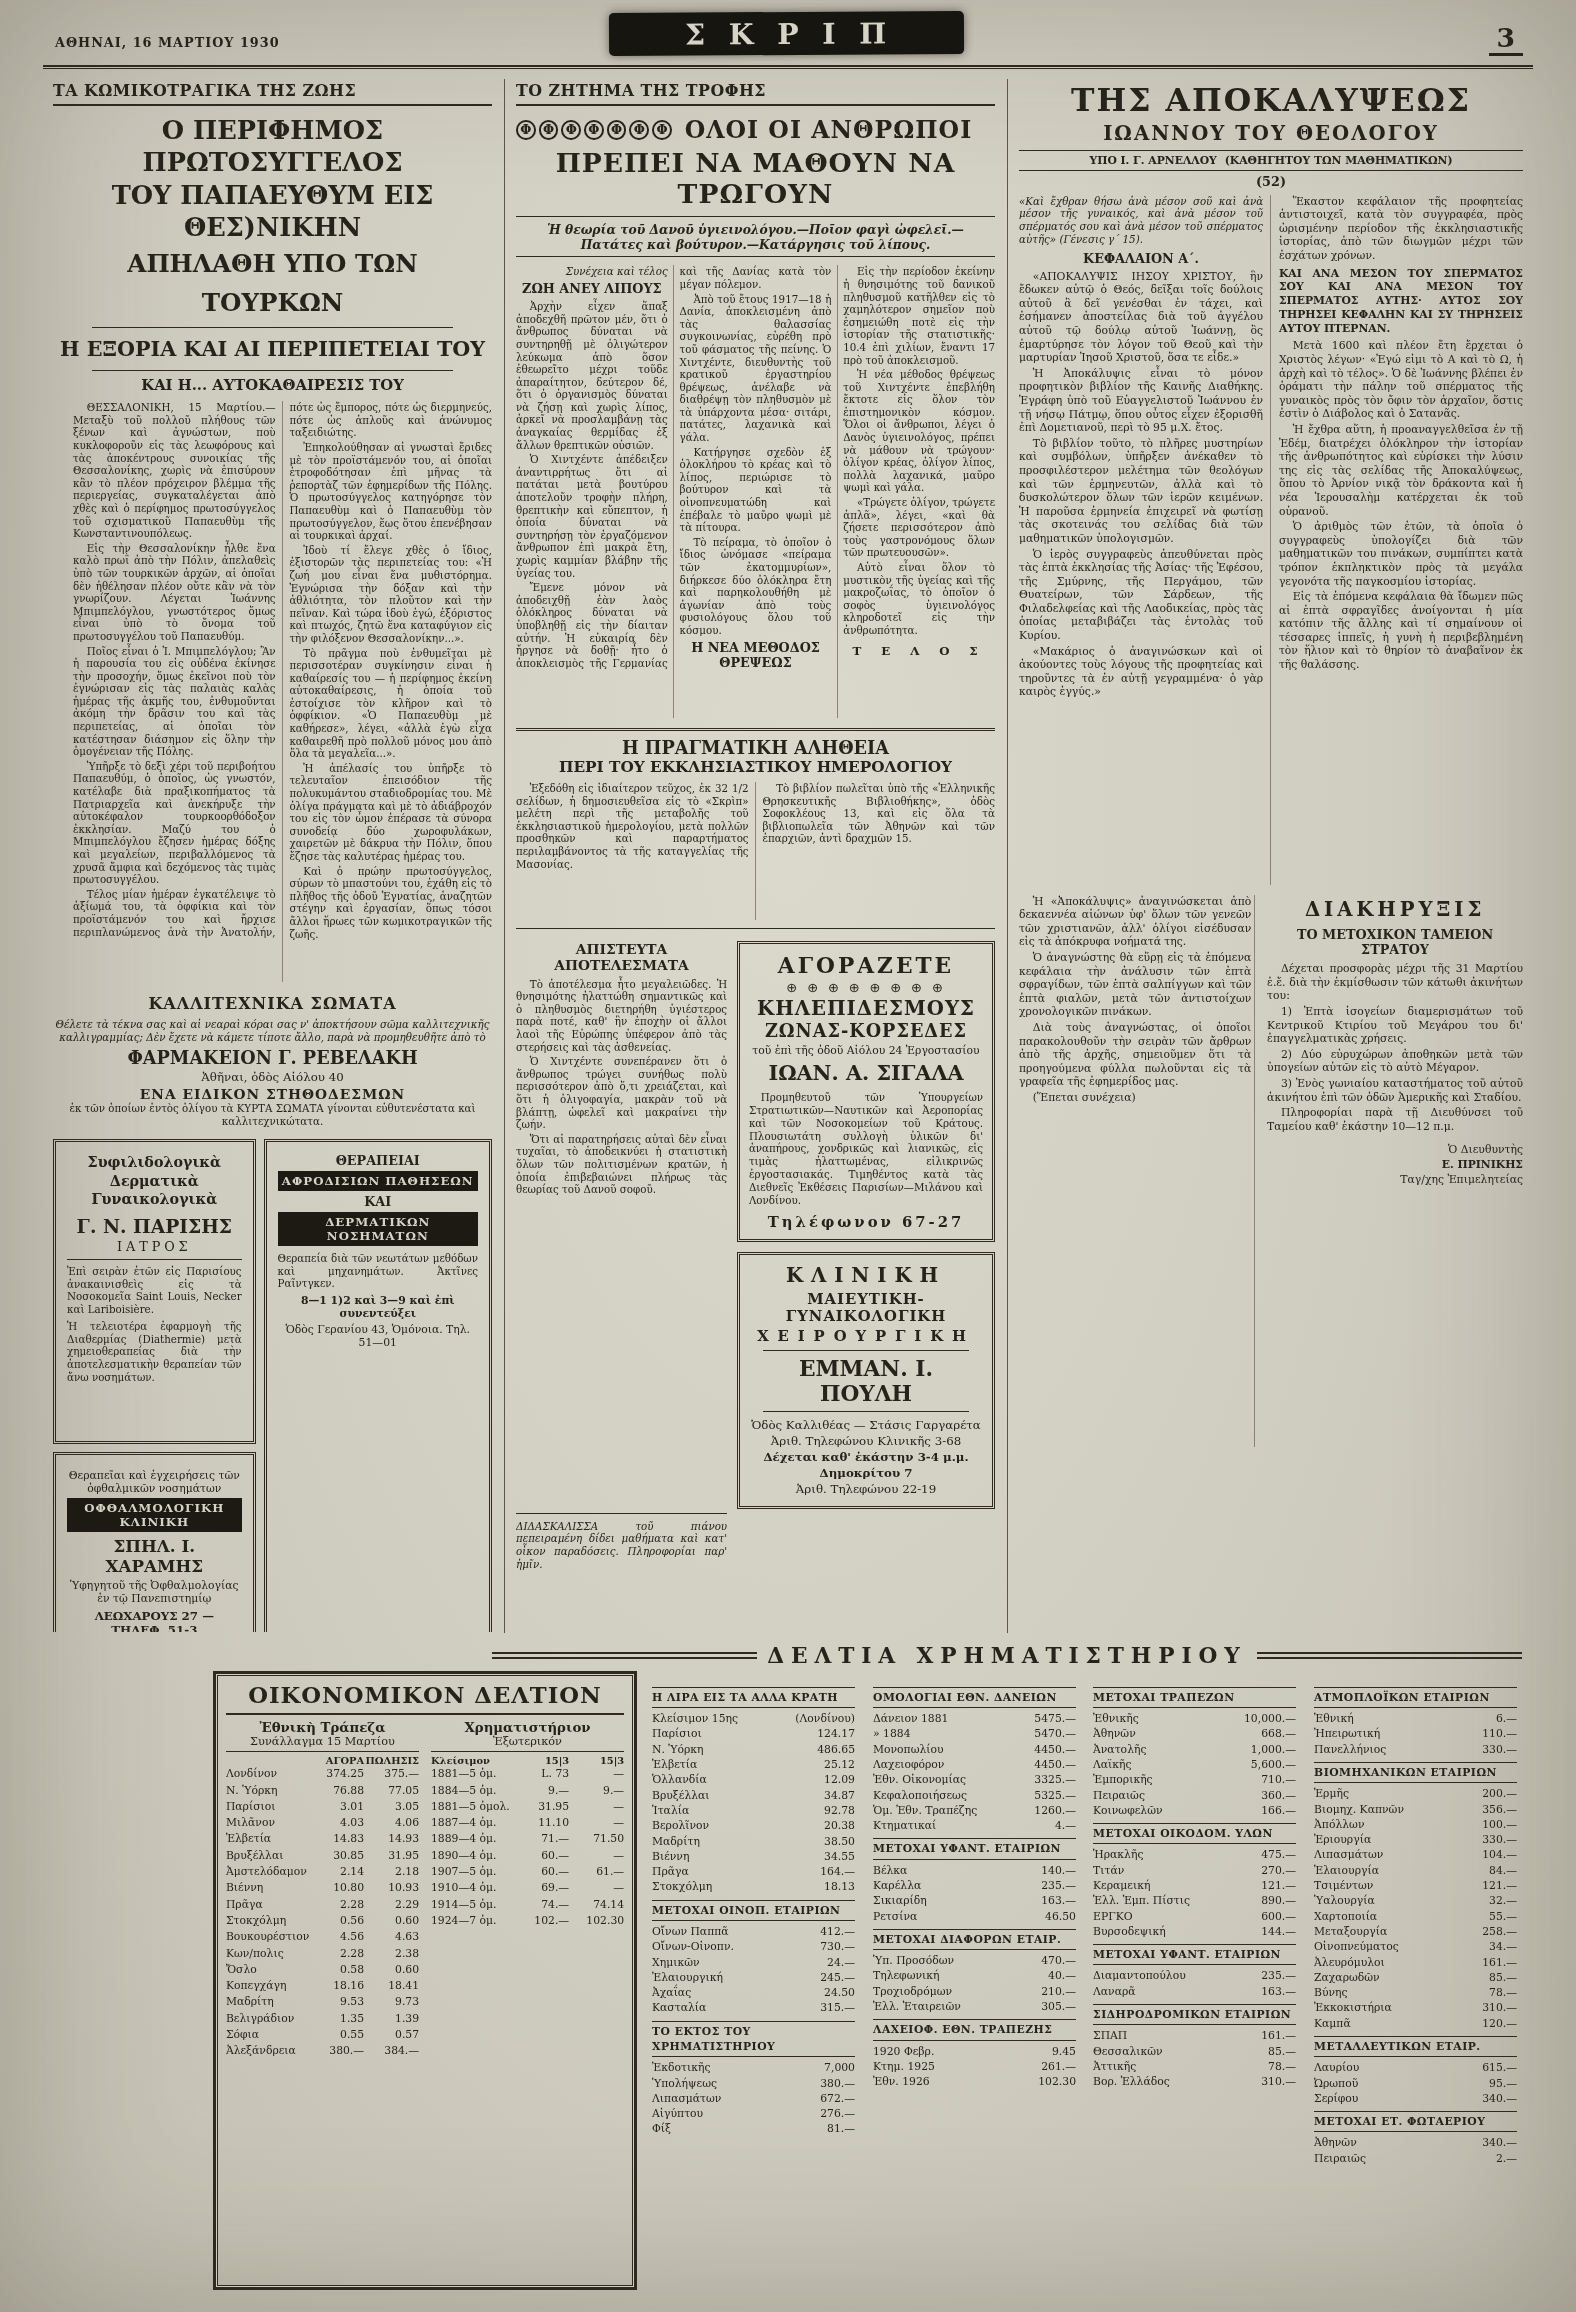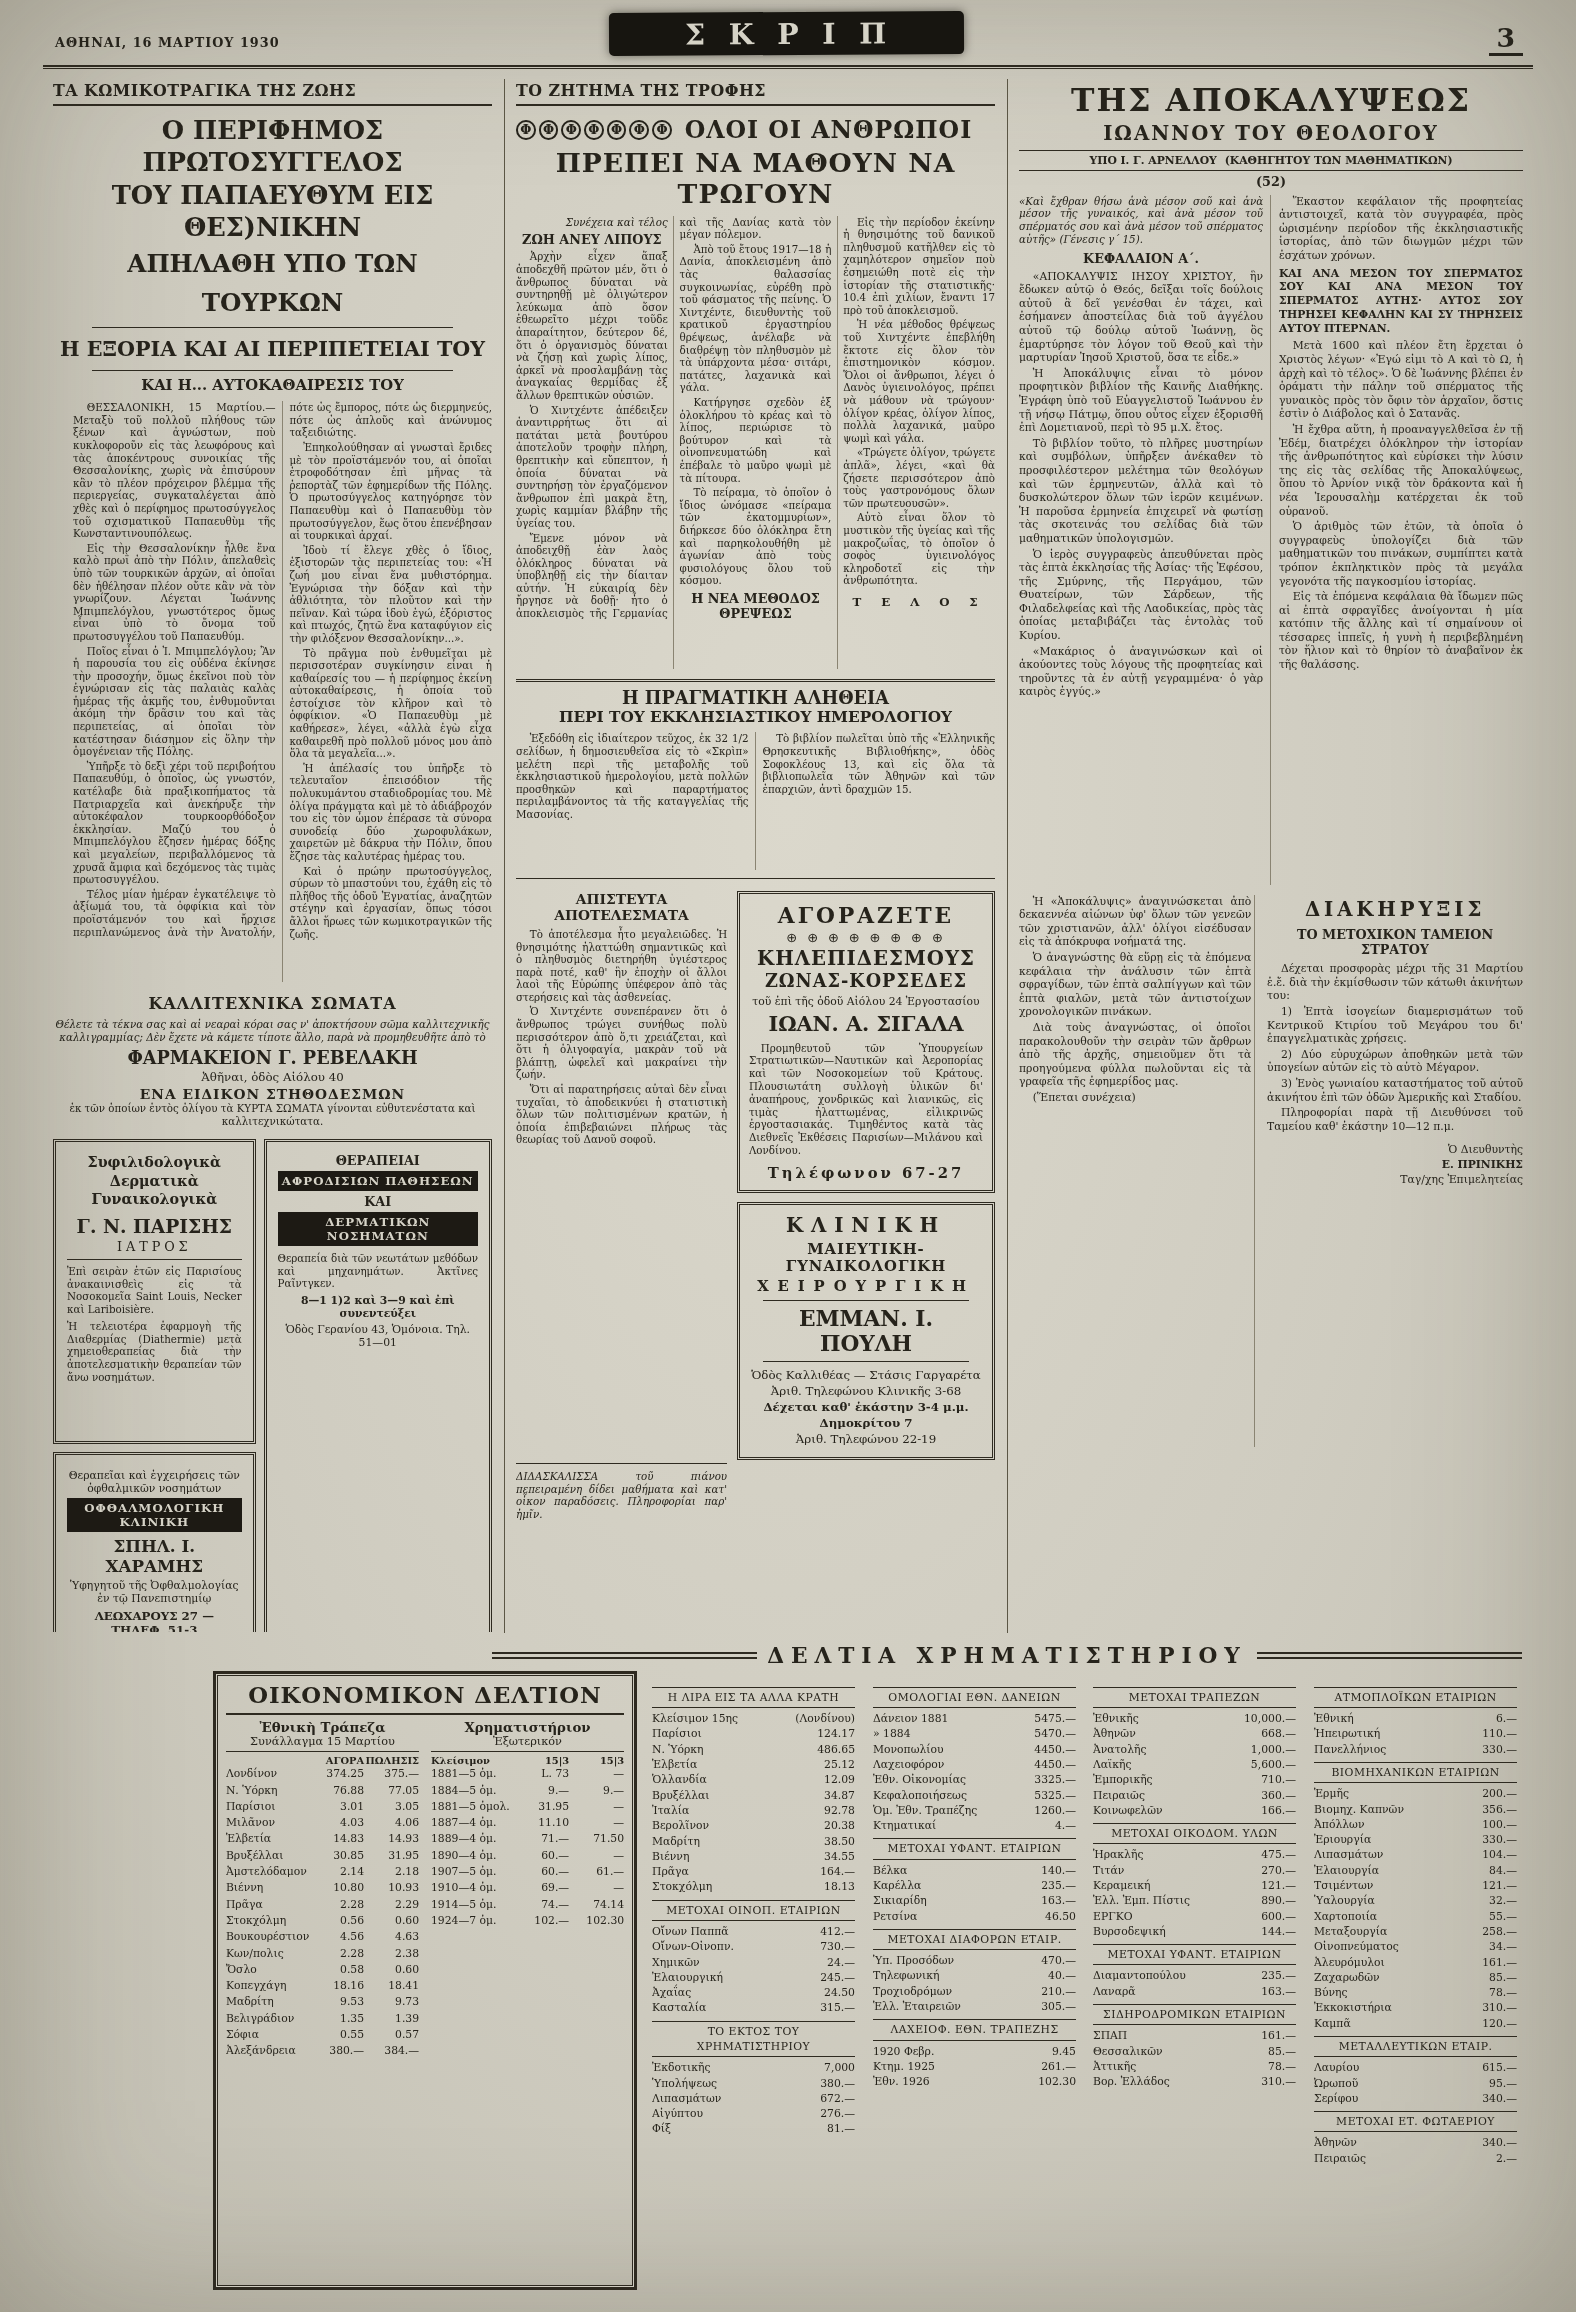--- a/index.html
+++ b/index.html
@@ -116,21 +116,21 @@
   .econ-half{flex:1;min-width:0;}
   .eh{font-size:13.3px;font-weight:bold;text-align:center;}
   .es{font-size:11.3px;text-align:center;border-bottom:1px solid #2e2a20;padding-bottom:3px;margin-bottom:3px;}
   .fxhead{display:flex;font-size:9.9px;font-weight:bold;}
   .fxhead .fn{flex:1;} .fxhead .fa,.fxhead .fb{width:55px;text-align:right;}
   .fxrow{display:flex;font-size:10.8px;line-height:16.3px;}
   .fxrow .fn{flex:1;overflow:hidden;white-space:nowrap;} .fxrow .fa,.fxrow .fb{width:55px;text-align:right;}
   .mcol{position:absolute;top:39px;width:203px;height:607px;overflow:hidden;}
   .mcol1{left:601px}.mcol2{left:822px}.mcol3{left:1042px}.mcol4{left:1263px}
   .mrow{display:flex;justify-content:space-between;font-size:10.8px;line-height:15.3px;}
-  .mrow .mh{width:100%;text-align:center;font-weight:normal;font-size:10.8px;border-top:1px solid #2e2a20;border-bottom:1px solid #2e2a20;padding:2px 0;margin:4.9px 0 3px;letter-spacing:0.5px;}
+  .mrow .mh{width:100%;font-weight:bold;font-size:10.8px;border-top:1px solid #2e2a20;border-bottom:1px solid #2e2a20;padding:2px 0;margin:4.9px 0 3px;letter-spacing:0.5px;}
   .mrow .mh:empty{display:none;}
   .mrow .mn:empty,.mrow .mv:empty{display:none;}
 </style>
 </head>
 <body>
 
 <div class="page">
 
   <span class="dateline">ΑΘΗΝΑΙ, 16 ΜΑΡΤΙΟΥ 1930</span>
   <div class="masthead">ΣΚΡΙΠ</div>
@@ -210,20 +210,21 @@
           <span class="orn">Φ</span>
           <span class="orn">Φ</span>
           <span class="orn">Φ</span>
           <span class="orn">Φ</span>
           <span class="orn">Φ</span>
           <span class="orn">Φ</span>
         </span>
       <span class="mh1">ΟΛΟΙ ΟΙ ΑΝΘΡΩΠΟΙ</span>
     </div>
     <div class="mh2">ΠΡΕΠΕΙ ΝΑ ΜΑΘΟΥΝ ΝΑ ΤΡΩΓΟΥΝ</div>
+    <div class="deck">Ἡ θεωρία τοῦ Δανοῦ ὑγιεινολόγου.—Ποῖον φαγὶ ὠφελεῖ.—Πατάτες καὶ βούτυρον.—Κατάργησις τοῦ λίπους.</div>
     <div class="art3">
       <div class="note-it">Συνέχεια καὶ τέλος</div>
       <div class="subhd">ΖΩΗ ΑΝΕΥ ΛΙΠΟΥΣ</div>
       <div>
           <p class="bp">Ἀρχὴν εἶχεν ἅπαξ ἀποδεχθῆ πρῶτον μέν, ὅτι ὁ ἄνθρωπος δύναται νὰ συντηρηθῇ μὲ ὀλιγώτερον λεύκωμα ἀπὸ ὅσον ἐθεωρεῖτο μέχρι τοῦδε ἀπαραίτητον, δεύτερον δέ, ὅτι ὁ ὀργανισμὸς δύναται νὰ ζήσῃ καὶ χωρὶς λίπος, ἀρκεῖ νὰ προσλαμβάνῃ τὰς ἀναγκαίας θερμίδας ἐξ ἄλλων θρεπτικῶν οὐσιῶν.</p>
           <p class="bp">Ὁ Χιντχέντε ἀπέδειξεν ἀναντιρρήτως ὅτι αἱ πατάται μετὰ βουτύρου ἀποτελοῦν τροφὴν πλήρη, θρεπτικὴν καὶ εὔπεπτον, ἡ ὁποία δύναται νὰ συντηρήσῃ τὸν ἐργαζόμενον ἄνθρωπον ἐπὶ μακρὰ ἔτη, χωρὶς καμμίαν βλάβην τῆς ὑγείας του.</p>
           <p class="bp">Ἔμενε μόνον νὰ ἀποδειχθῇ ἐὰν λαὸς ὁλόκληρος δύναται νὰ ὑποβληθῇ εἰς τὴν δίαιταν αὐτήν. Ἡ εὐκαιρία δὲν ἤργησε νὰ δοθῇ· ἦτο ὁ ἀποκλεισμὸς τῆς Γερμανίας καὶ τῆς Δανίας κατὰ τὸν μέγαν πόλεμον.</p>
           <p class="bp">Ἀπὸ τοῦ ἔτους 1917—18 ἡ Δανία, ἀποκλεισμένη ἀπὸ τὰς θαλασσίας συγκοινωνίας, εὑρέθη πρὸ τοῦ φάσματος τῆς πείνης. Ὁ Χιντχέντε, διευθυντὴς τοῦ κρατικοῦ ἐργαστηρίου θρέψεως, ἀνέλαβε νὰ διαθρέψῃ τὸν πληθυσμὸν μὲ τὰ ὑπάρχοντα μέσα· σιτάρι, πατάτες, λαχανικὰ καὶ γάλα.</p>
           <p class="bp">Κατήργησε σχεδὸν ἐξ ὁλοκλήρου τὸ κρέας καὶ τὸ λίπος, περιώρισε τὸ βούτυρον καὶ τὰ οἰνοπνευματώδη καὶ ἐπέβαλε τὸ μαῦρο ψωμὶ μὲ τὰ πίτουρα.</p>
           <p class="bp">Τὸ πείραμα, τὸ ὁποῖον ὁ ἴδιος ὠνόμασε «πείραμα τῶν ἑκατομμυρίων», διήρκεσε δύο ὁλόκληρα ἔτη καὶ παρηκολουθήθη μὲ ἀγωνίαν ἀπὸ τοὺς φυσιολόγους ὅλου τοῦ κόσμου.</p>

